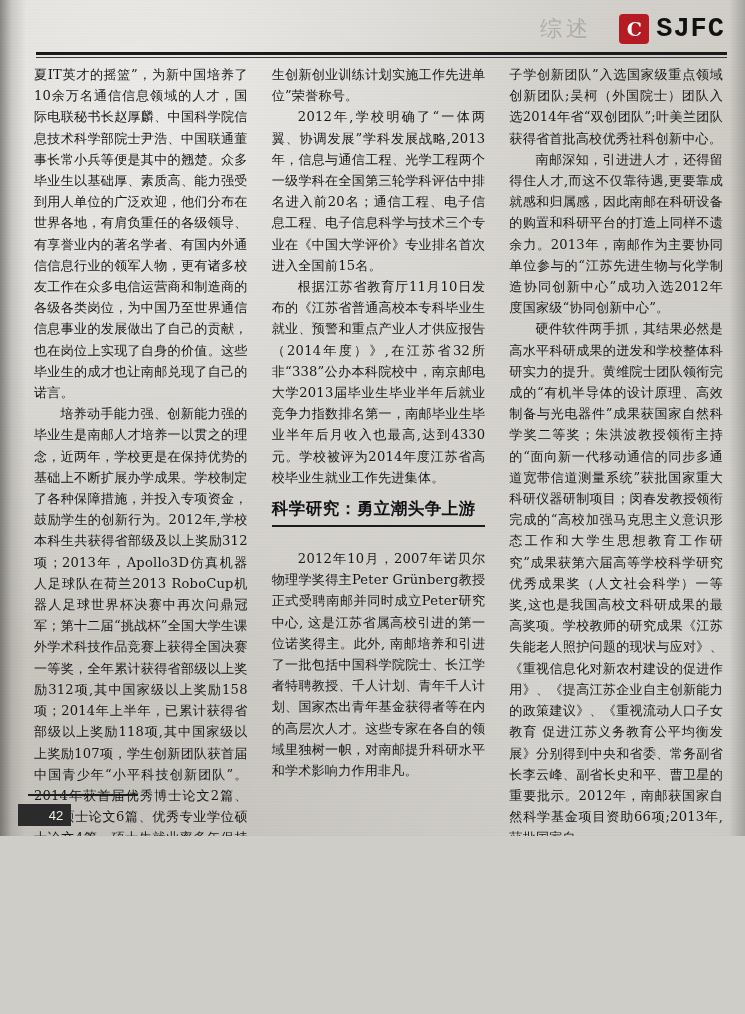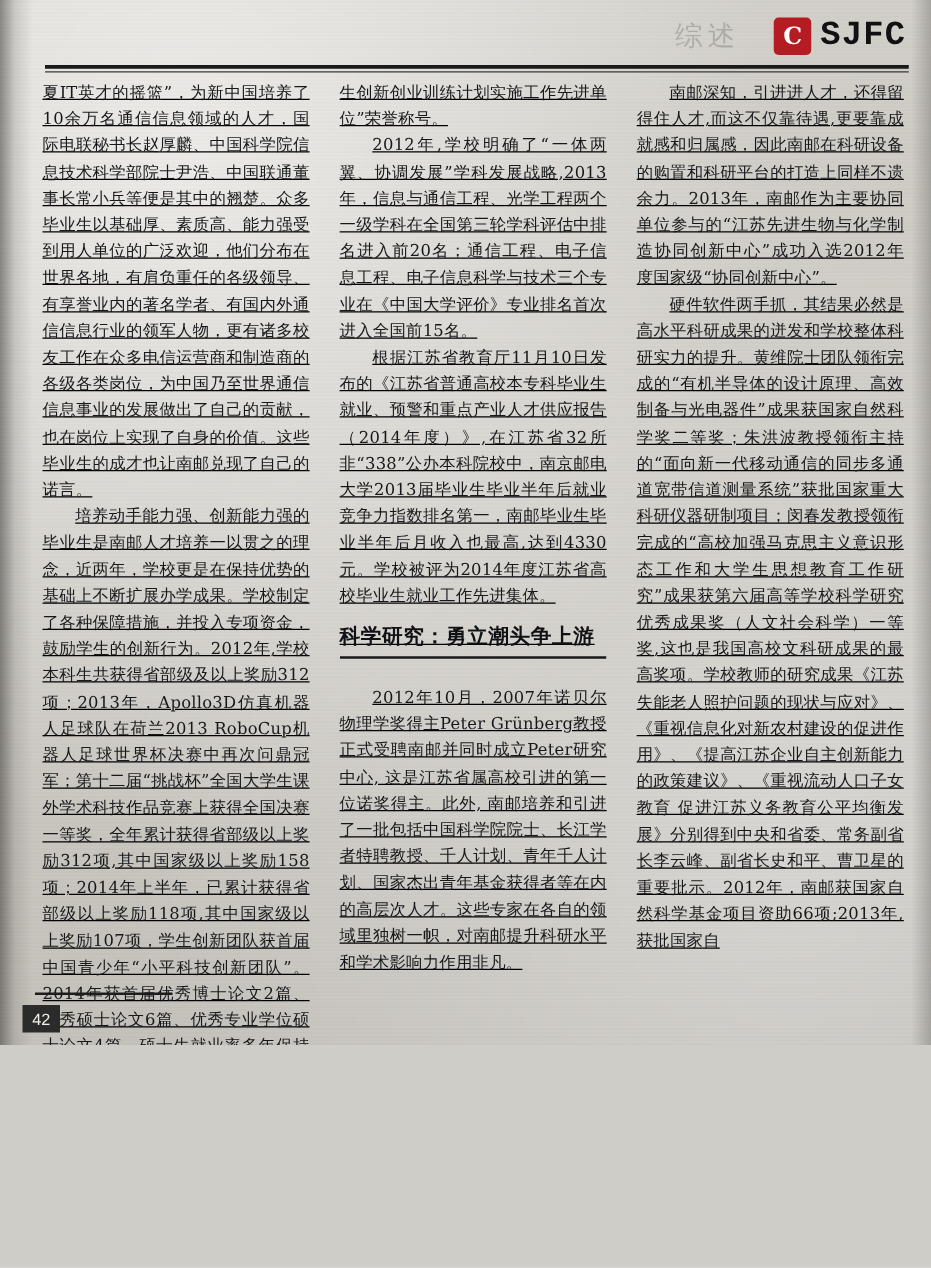--- a/index.html
+++ b/index.html
@@ -116,21 +116,20 @@
 
   
   .columns {
     position: absolute;
     top: 64px;
     left: 34px;
     right: 22px;
     bottom: 44px;
     display: flex;
     gap: 24px;
-    text-decoration: underline;
   }
   .col {
     width: 222px;
     position: relative;
   }
   .col p {
     margin: 0;
     font-family: "DejaVu Serif", serif;
     font-size: 13.1px;
     line-height: 21.2px;
@@ -170,20 +169,21 @@
     bottom: 0;
     width: 30px;
     height: 22px;
     background: #2b2b2b;
     color: #f2f1ee;
     font-family: "Liberation Sans", sans-serif;
     font-size: 13px;
     display: flex;
     align-items: center;
     justify-content: center;
+    padding-left: 23px;
   }
   .footer-rule {
     position: absolute;
     left: 10px;
     right: 0;
     bottom: 30px;
     height: 2px;
     background: #1d1d1d;
   }
 </style>
@@ -213,20 +213,21 @@
 
     <div class="col">
       <p class="noindent">生创新创业训练计划实施工作先进单位”荣誉称号。</p>
       <p>2012年,学校明确了“一体两翼、协调发展”学科发展战略,2013年，信息与通信工程、光学工程两个一级学科在全国第三轮学科评估中排名进入前20名；通信工程、电子信息工程、电子信息科学与技术三个专业在《中国大学评价》专业排名首次进入全国前15名。</p>
       <p>根据江苏省教育厅11月10日发布的《江苏省普通高校本专科毕业生就业、预警和重点产业人才供应报告（2014年度）》,在江苏省32所非“338”公办本科院校中，南京邮电大学2013届毕业生毕业半年后就业竞争力指数排名第一，南邮毕业生毕业半年后月收入也最高,达到4330元。学校被评为2014年度江苏省高校毕业生就业工作先进集体。</p>
       <div class="section-head">科学研究：勇立潮头争上游</div>
       <p>2012年10月，2007年诺贝尔物理学奖得主Peter Grünberg教授正式受聘南邮并同时成立Peter研究中心, 这是江苏省属高校引进的第一位诺奖得主。此外, 南邮培养和引进了一批包括中国科学院院士、长江学者特聘教授、千人计划、青年千人计划、国家杰出青年基金获得者等在内的高层次人才。这些专家在各自的领域里独树一帜，对南邮提升科研水平和学术影响力作用非凡。</p>
     </div>
 
     <div class="col">
+      <p class="noindent">子学创新团队”入选国家级重点领域创新团队;吴柯（外国院士）团队入选2014年省“双创团队”;叶美兰团队获得省首批高校优秀社科创新中心。</p>
       <p>南邮深知，引进进人才，还得留得住人才,而这不仅靠待遇,更要靠成就感和归属感，因此南邮在科研设备的购置和科研平台的打造上同样不遗余力。2013年，南邮作为主要协同单位参与的“江苏先进生物与化学制造协同创新中心”成功入选2012年度国家级“协同创新中心”。</p>
       <p>硬件软件两手抓，其结果必然是高水平科研成果的迸发和学校整体科研实力的提升。黄维院士团队领衔完成的“有机半导体的设计原理、高效制备与光电器件”成果获国家自然科学奖二等奖；朱洪波教授领衔主持的“面向新一代移动通信的同步多通道宽带信道测量系统”获批国家重大科研仪器研制项目；闵春发教授领衔完成的“高校加强马克思主义意识形态工作和大学生思想教育工作研究”成果获第六届高等学校科学研究优秀成果奖（人文社会科学）一等奖,这也是我国高校文科研成果的最高奖项。学校教师的研究成果《江苏失能老人照护问题的现状与应对》、《重视信息化对新农村建设的促进作用》、《提高江苏企业自主创新能力的政策建议》、《重视流动人口子女教育 促进江苏义务教育公平均衡发展》分别得到中央和省委、常务副省长李云峰、副省长史和平、曹卫星的重要批示。2012年，南邮获国家自然科学基金项目资助66项;2013年,获批国家自</p>
     </div>
 
   </div>
 
   <div class="footer">
     <div class="footer-rule"></div>
     <div class="folio-box">42</div>
   </div>

